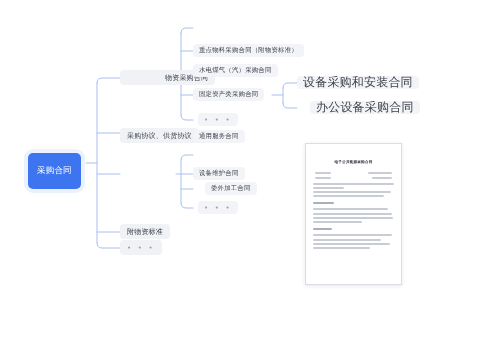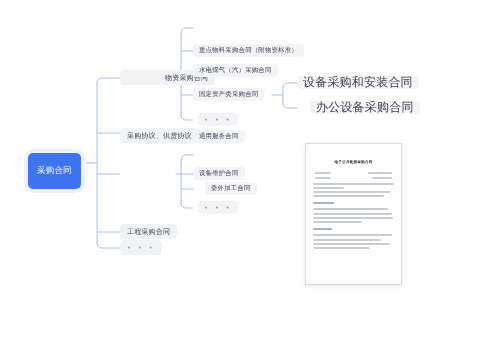--- a/index.html
+++ b/index.html
@@ -117,21 +117,21 @@
     </g>
   </svg>
 
   <div class="node root" style="left:28px;top:153px;">采购合同</div>
 
   <div class="node lvl2" style="left:120px;top:70px;padding-left:45px;">物资采购合同</div>
 
   <div class="node lvl2" style="left:120px;top:128px;">采购协议、供货协议</div>
 
 
-  <div class="node lvl2" style="left:120px;top:224px;">工程采购合同</div>
+  <div class="node lvl2" style="left:120px;top:224px;">附物资标准</div>
 
   <div class="node lvl2 ellipsis" style="left:120px;top:240px;">• • •</div>
 
 
   <div class="node lvl3" style="left:193px;top:44px;">重点物料采购合同（附物资标准）</div>
 
   <div class="node lvl3" style="left:193px;top:64px;">水电煤气（汽）采购合同</div>
 
   <div class="node lvl3" style="left:193px;top:88px;">固定资产类采购合同</div>
 

